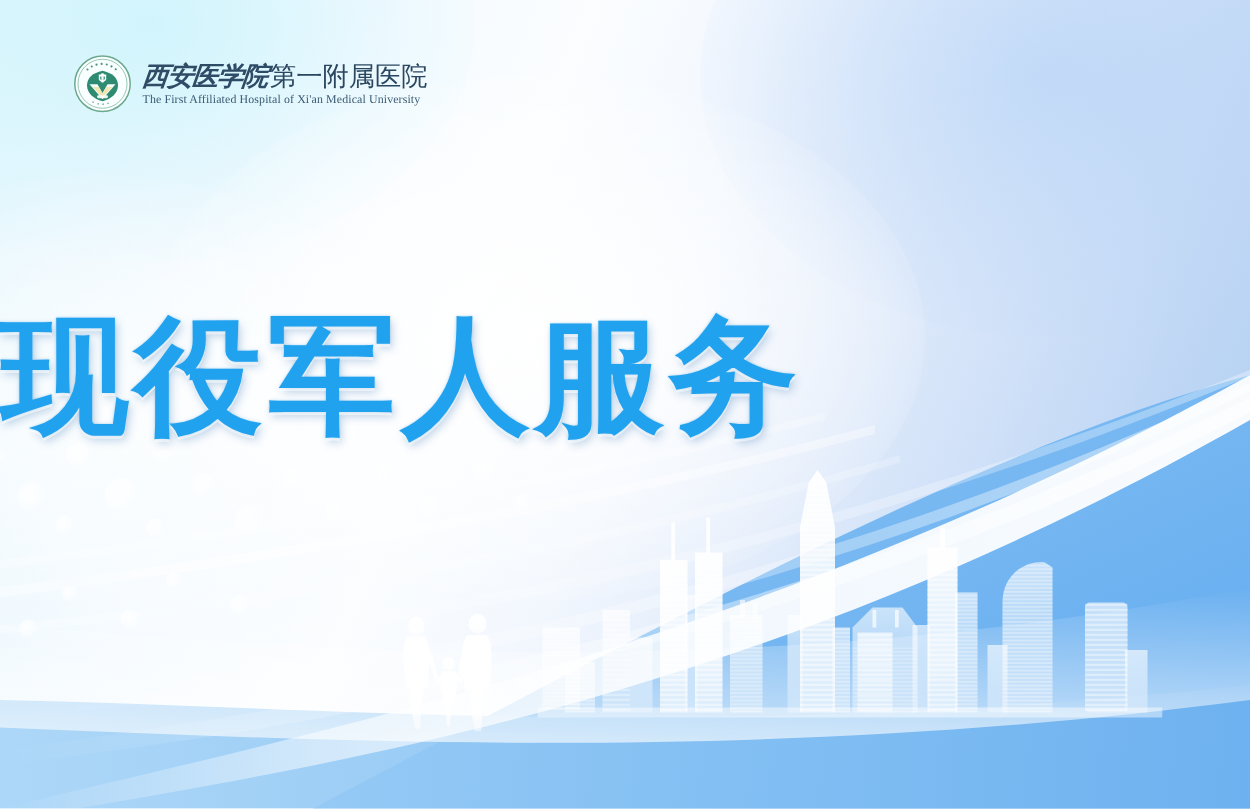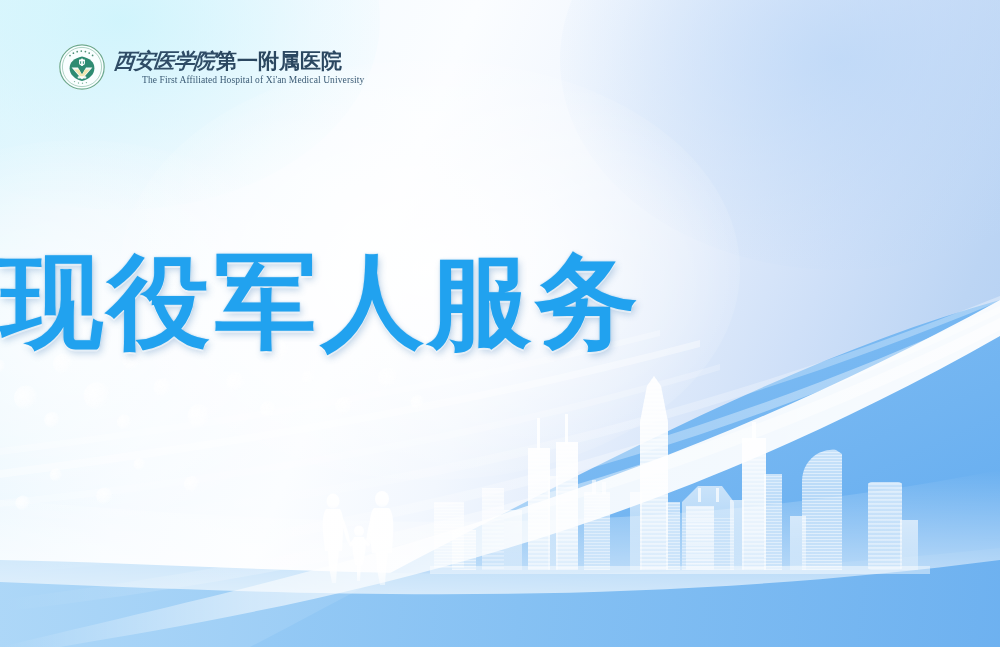--- a/index.html
+++ b/index.html
@@ -149,33 +149,32 @@
     font-size: 21px;
     font-style: italic;
     font-weight: 700;
     letter-spacing: -1px;
     color: #2f4c66;
     transform: skewX(-6deg);
   }
   .logo-cn-bold {
     font-family: "DejaVu Sans", "Liberation Sans", sans-serif;
     font-size: 21px;
-    font-weight: 700;
+    font-weight: 400;
     letter-spacing: 0px;
     color: #2b4760;
     margin-left: 2px;
   }
   .logo-en {
     margin-top: 3px;
     font-family: "Liberation Serif", "DejaVu Serif", serif;
     font-size: 9.5px;
     letter-spacing: 0.1px;
     color: #3a5a74;
     white-space: nowrap;
-    margin-left: 28px;
   }
 
   
   .main-title {
     position: absolute;
     left: 0;
     right: 0;
     top: 246px;
     z-index: 30;
     pointer-events: none;

